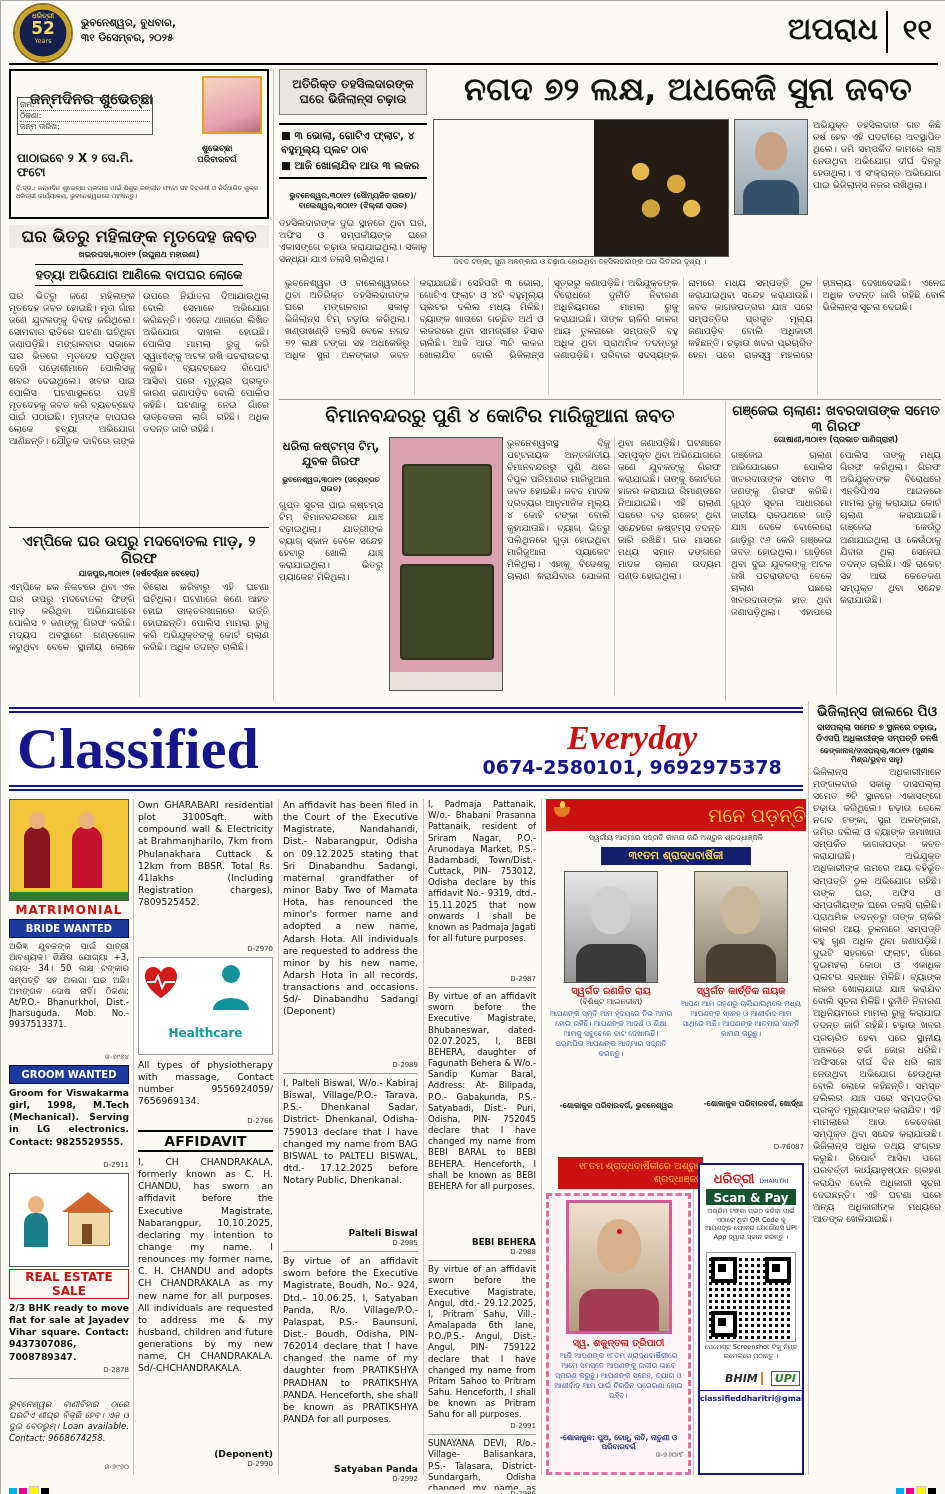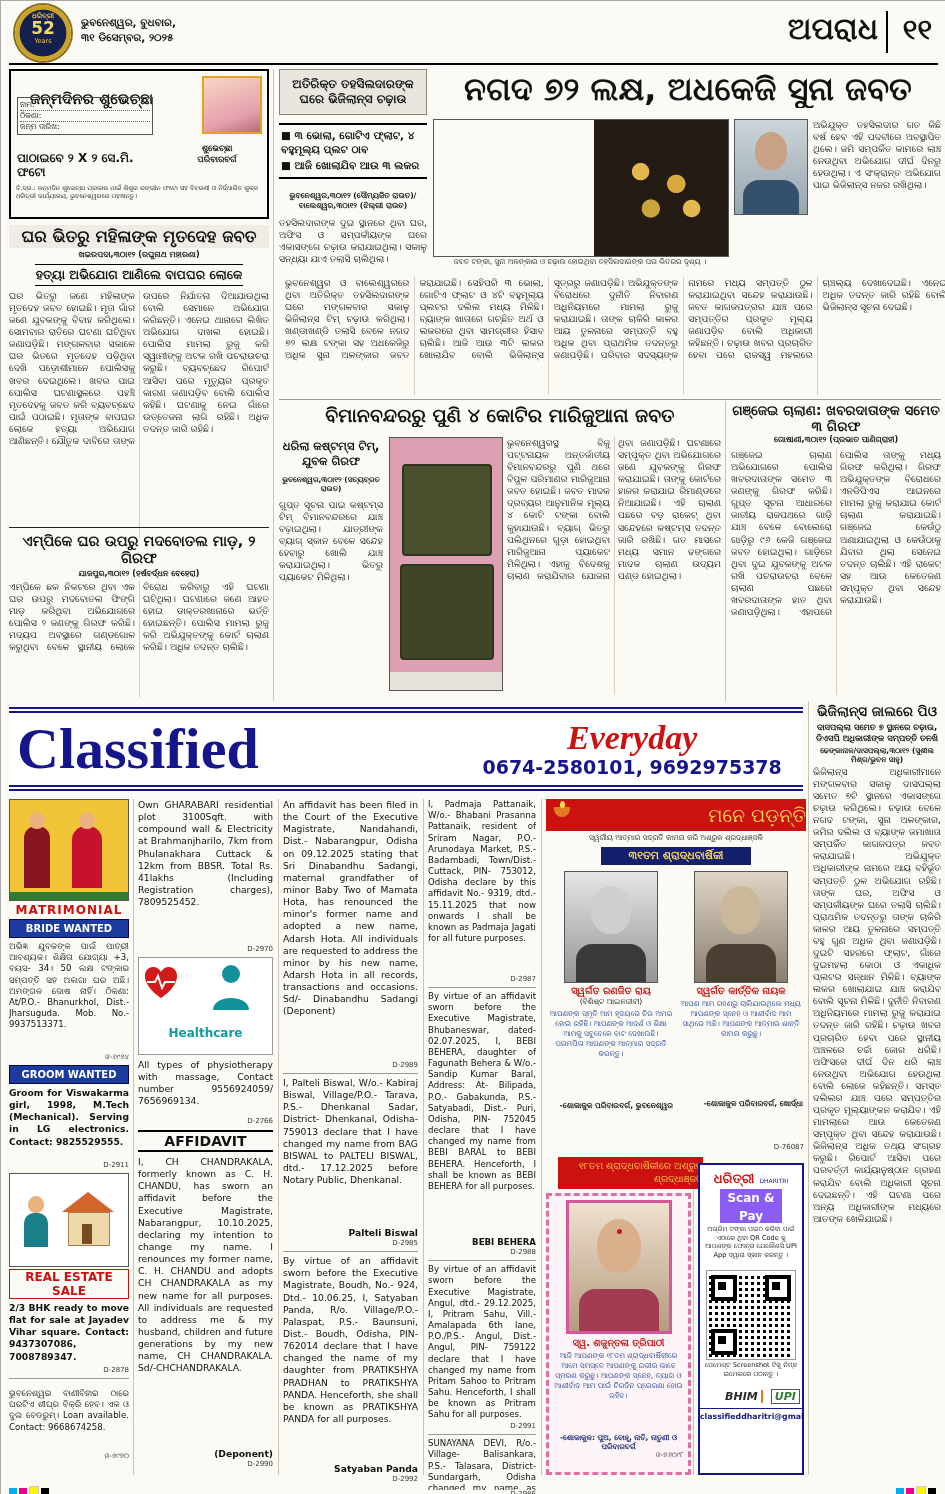--- a/index.html
+++ b/index.html
@@ -164,21 +164,21 @@
       <div class="abs" style="left:72px;top:50px;width:10px;height:20px;background:#7a4a20;"></div>
       <div class="abs head-shape" style="left:18px;top:22px;width:16px;height:17px;background:#e9b27e;"></div>
       <div class="abs" style="left:14px;top:39px;width:24px;height:34px;background:#1b7f8a;border-radius:10px 10px 0 0;"></div>
     </div>
     <div class="c b" style="color:#cc1111;font-size:12px;border:1px solid #cc1111;margin-top:2px;">
       <div>REAL ESTATE</div>
       <div>SALE</div>
     </div>
     <div class="ad b" style="height:64px;margin-top:3px;">2/3 BHK ready to move flat for sale at Jayadev Vihar square. Contact: 9437307086, 7008789347.</div>
     <div class="code">D-2878</div>
-    <div class="sm-txt" style="height:64px;margin-top:4px;border-top:1px solid #999;padding-top:9px;">ଭୁବନେଶ୍ୱର ବାଣୀବିହାର ଠାରେ ଘରଟିଏ ଶୀଘ୍ର ବିକ୍ରି ହେବ। ଏକ ଓ ଦୁଇ ବେଡରୁମ୍। Loan available. Contact: 9668674258.</div>
+    <div class="sm-txt" style="height:64px;margin-top:4px;border-top:1px solid #999;padding-top:20px;font-style:italic;">ଭୁବନେଶ୍ୱର ବାଣୀବିହାର ଠାରେ ଘରଟିଏ ଶୀଘ୍ର ବିକ୍ରି ହେବ। ଏକ ଓ ଦୁଇ ବେଡରୁମ୍। Loan available. Contact: 9668674258.</div>
     <div class="code">ଜ-୭୯୭୦</div>
   </div>
 
   <div class="abs" style="left:137px;top:798px;width:135px;">
     <div class="ad" style="height:146px;">Own GHARABARI residential plot 3100Sqft. with compound wall &amp; Electricity at Brahmanjharilo, 7km from Phulanakhara Cuttack &amp; 12km from BBSR. Total Rs. 41lakhs (Including Registration charges), 7809525452.</div>
     <div class="code">D-2970</div>
     <div style="border:1px solid #999;height:96px;margin-top:4px;position:relative;background:#fff;">
       <svg width="133" height="64" viewBox="0 0 133 64">
         <path d="M38 18 C38 8 26 6 22 14 C18 6 6 8 6 18 C6 30 22 40 22 40 C22 40 38 30 38 18 Z" fill="#d11a1a"></path>
         <polyline points="8,24 16,24 19,18 23,30 26,24 36,24" fill="none" stroke="#fff" stroke-width="2"></polyline>
@@ -259,21 +259,21 @@
     <div class="obit-txt" style="height:82px;margin-top:2px;">ଆଜି ଆପଣଙ୍କ ୧୮ତମ ଶ୍ରାଦ୍ଧବାର୍ଷିକୀରେ ଆମେ ସମସ୍ତେ ଆପଣଙ୍କୁ ଗଭୀର ଭାବେ ସ୍ମରଣ କରୁଛୁ। ଆପଣଙ୍କ ସ୍ନେହ, ତ୍ୟାଗ ଓ ଆଶୀର୍ବାଦ ଆମ ପାଇଁ ଚିରଦିନ ପ୍ରେରଣା ହୋଇ ରହିବ।</div>
     <div class="b" style="font-size:7.4px;text-align:center;color:#14206e;">-ଶୋକାକୁଳ: ପୁଅ, ବୋହୂ, ନାତି, ନାତୁଣୀ ଓ ପରିବାରବର୍ଗ</div>
     <div class="code">ଜ-୭୬୦୯୮</div>
   </div>
 
   <div class="abs" style="left:697px;top:1162px;width:106px;height:312px;border:2px solid #15158c;box-sizing:border-box;background:#fff;">
     <div class="c" style="padding-top:3px;">
       <span class="b" style="color:#cc1111;font-size:13px;">ଧରିତ୍ରୀ</span>
       <span style="font-size:6px;color:#15158c;">DHARITRI</span>
     </div>
-    <div class="c b" style="background:#8b5cf6;color:#fff;font-size:12px;height:34px;line-height:18px;margin:2px 20px;">Scan &amp; Pay</div>
+    <div class="c b" style="background:#14532d;color:#fff;font-size:12px;height:16px;line-height:18px;margin:2px 6px;">Scan &amp; Pay</div>
     <div class="c" style="font-size:6.6px;line-height:1.3;padding:0 4px;height:44px;overflow:hidden;">ଅଗ୍ରିମ ଟଙ୍କା ପଇଠ କରିବା ପାଇଁ ଏଠାରେ ଥିବା QR Code କୁ ଆପଣଙ୍କ ଫୋନ୍‌ର ଯେକୌଣସି UPI App ଦ୍ୱାରା ସ୍କାନ କରନ୍ତୁ ।</div>
     <div class="qr" style="width:84px;height:84px;margin:2px auto;">
       <div class="finder" style="left:2px;top:2px;"></div>
       <div class="finder" style="right:2px;top:2px;"></div>
       <div class="finder" style="left:2px;bottom:2px;"></div>
     </div>
     <div class="c" style="font-size:6.6px;line-height:1.3;padding:0 4px;height:22px;overflow:hidden;">ପେମେଣ୍ଟ Screenshot ଟିକୁ ନିମ୍ନ ଇମେଲରେ ପଠାନ୍ତୁ ।</div>
     <div class="c" style="margin-top:2px;margin-left:23px;">
       <span class="b" style="font-style:italic;font-size:11px;color:#2a2a2a;border-right:2px solid #e07b20;padding-right:3px;">BHIM</span>
       <span class="b" style="font-style:italic;font-size:11px;color:#2e7d32;border:1px solid #555;padding:0 3px;margin-left:3px;">UPI</span>

